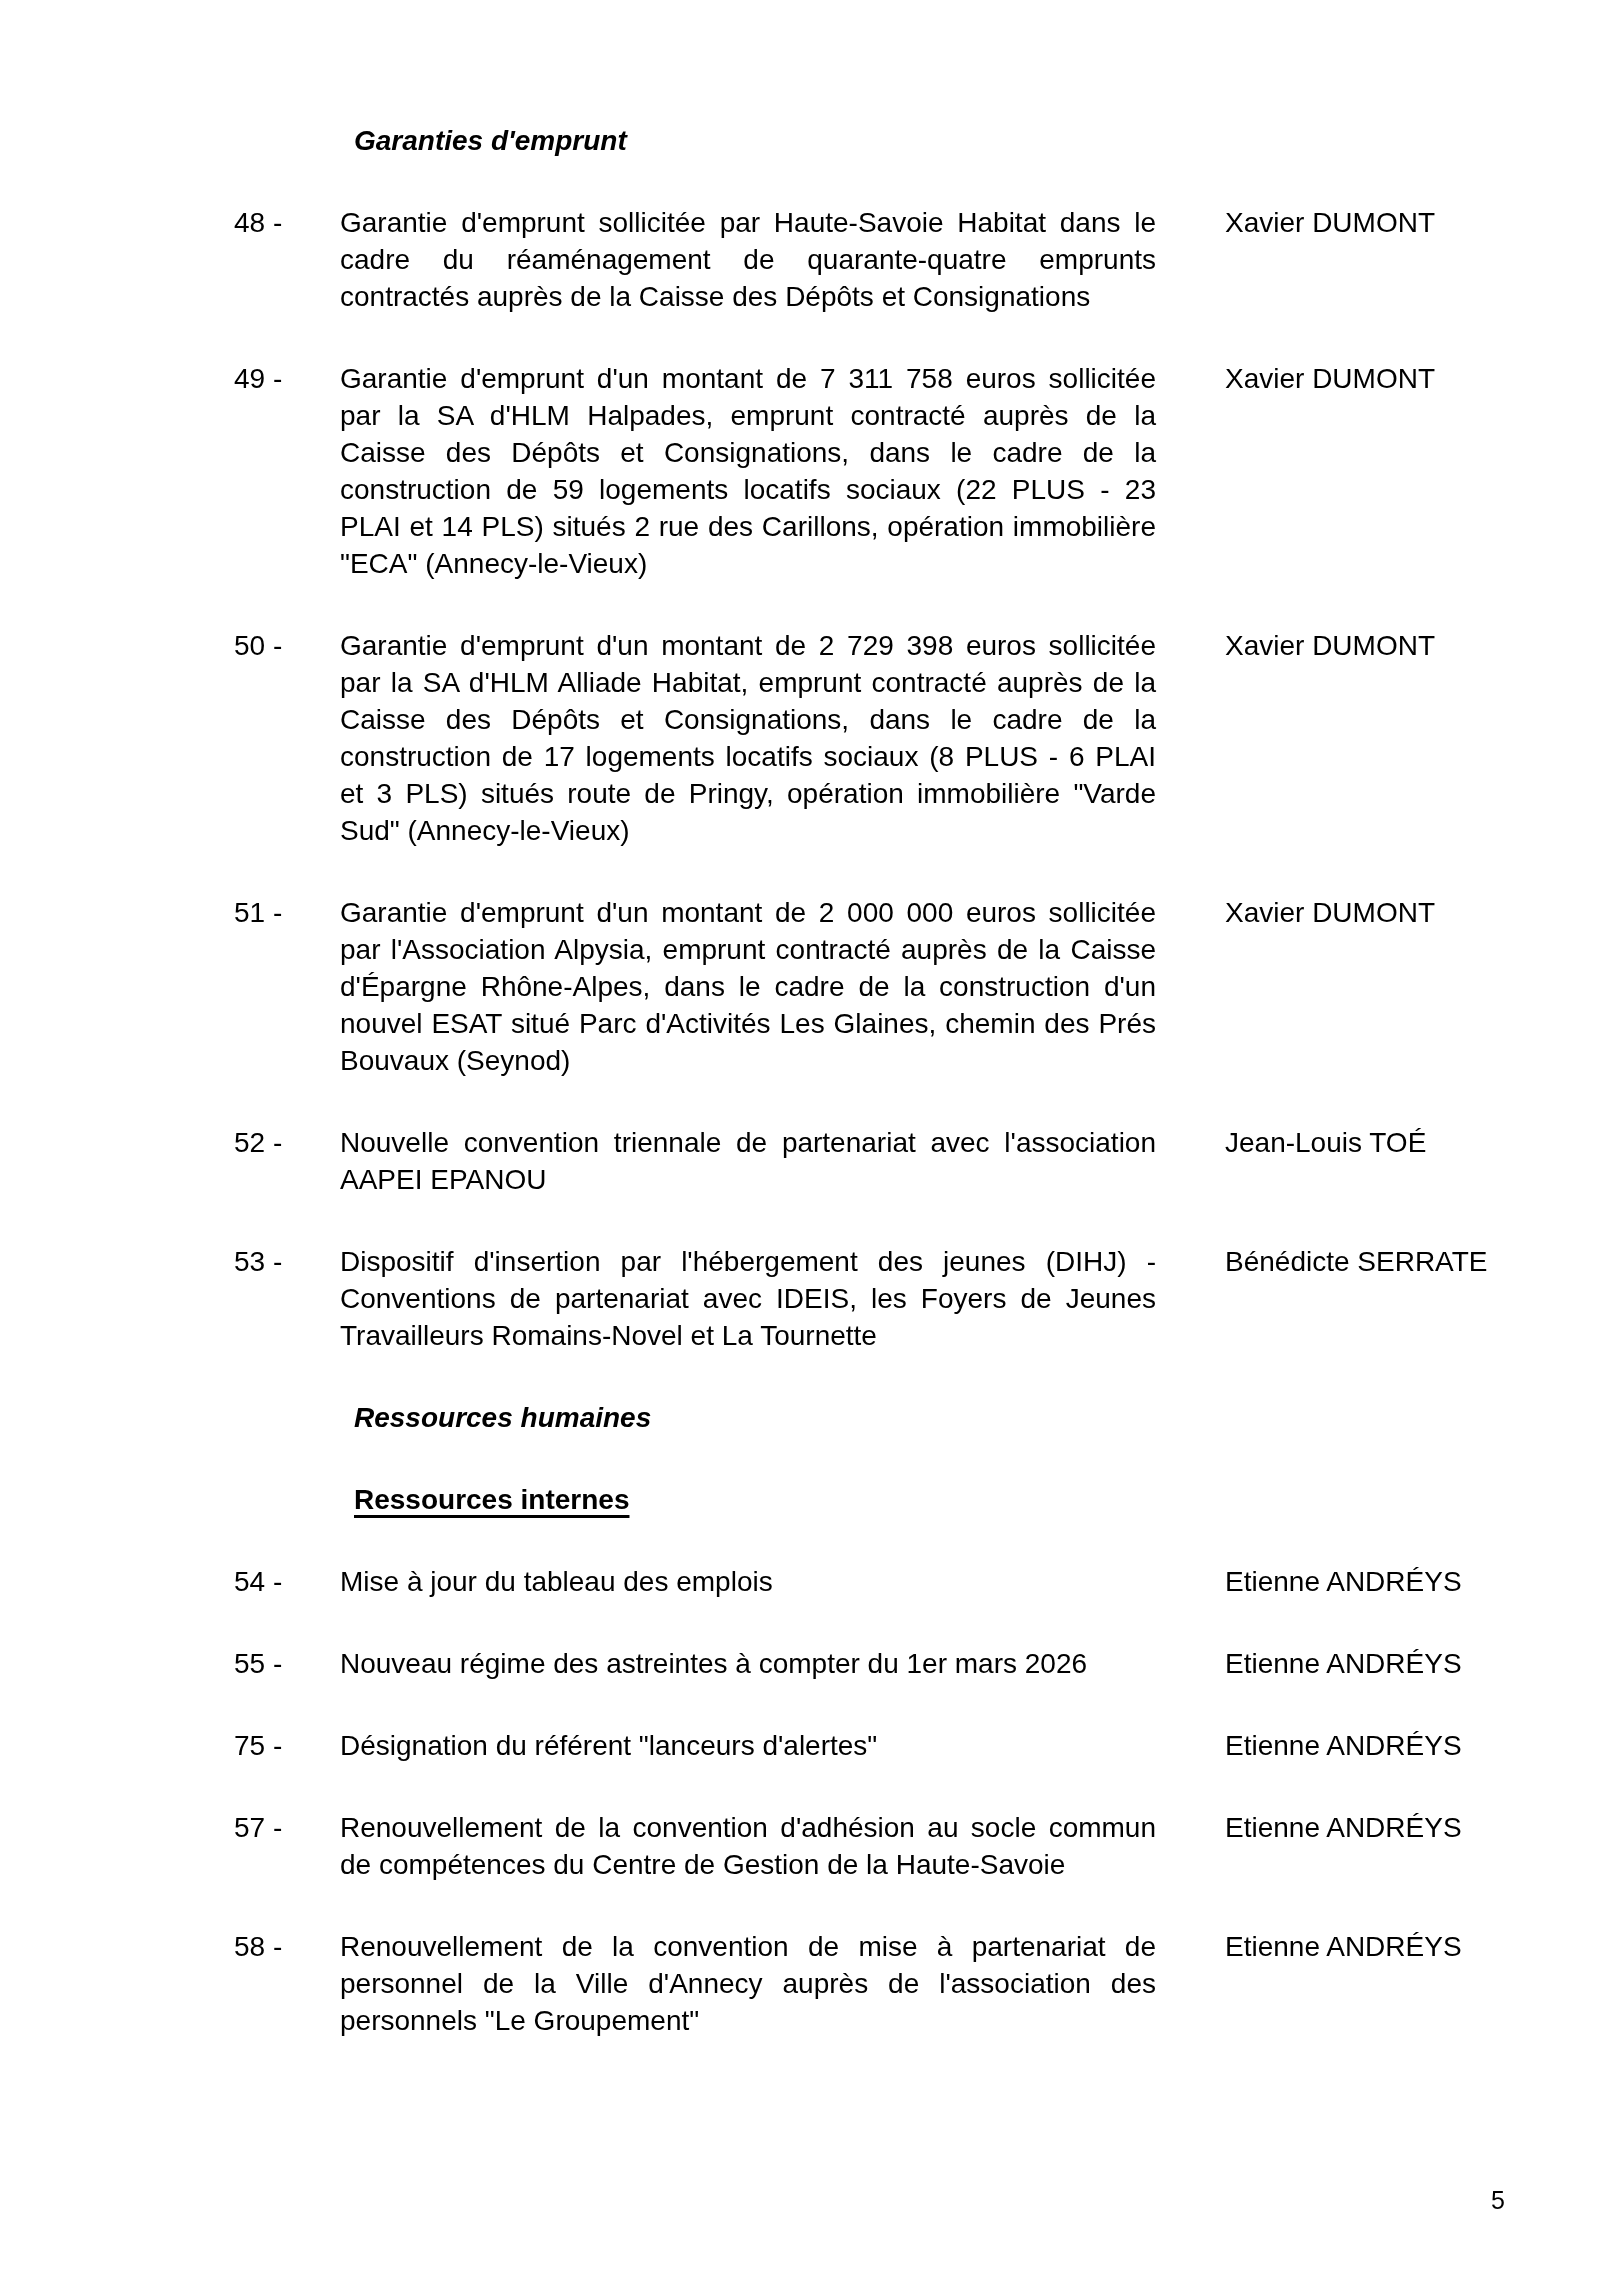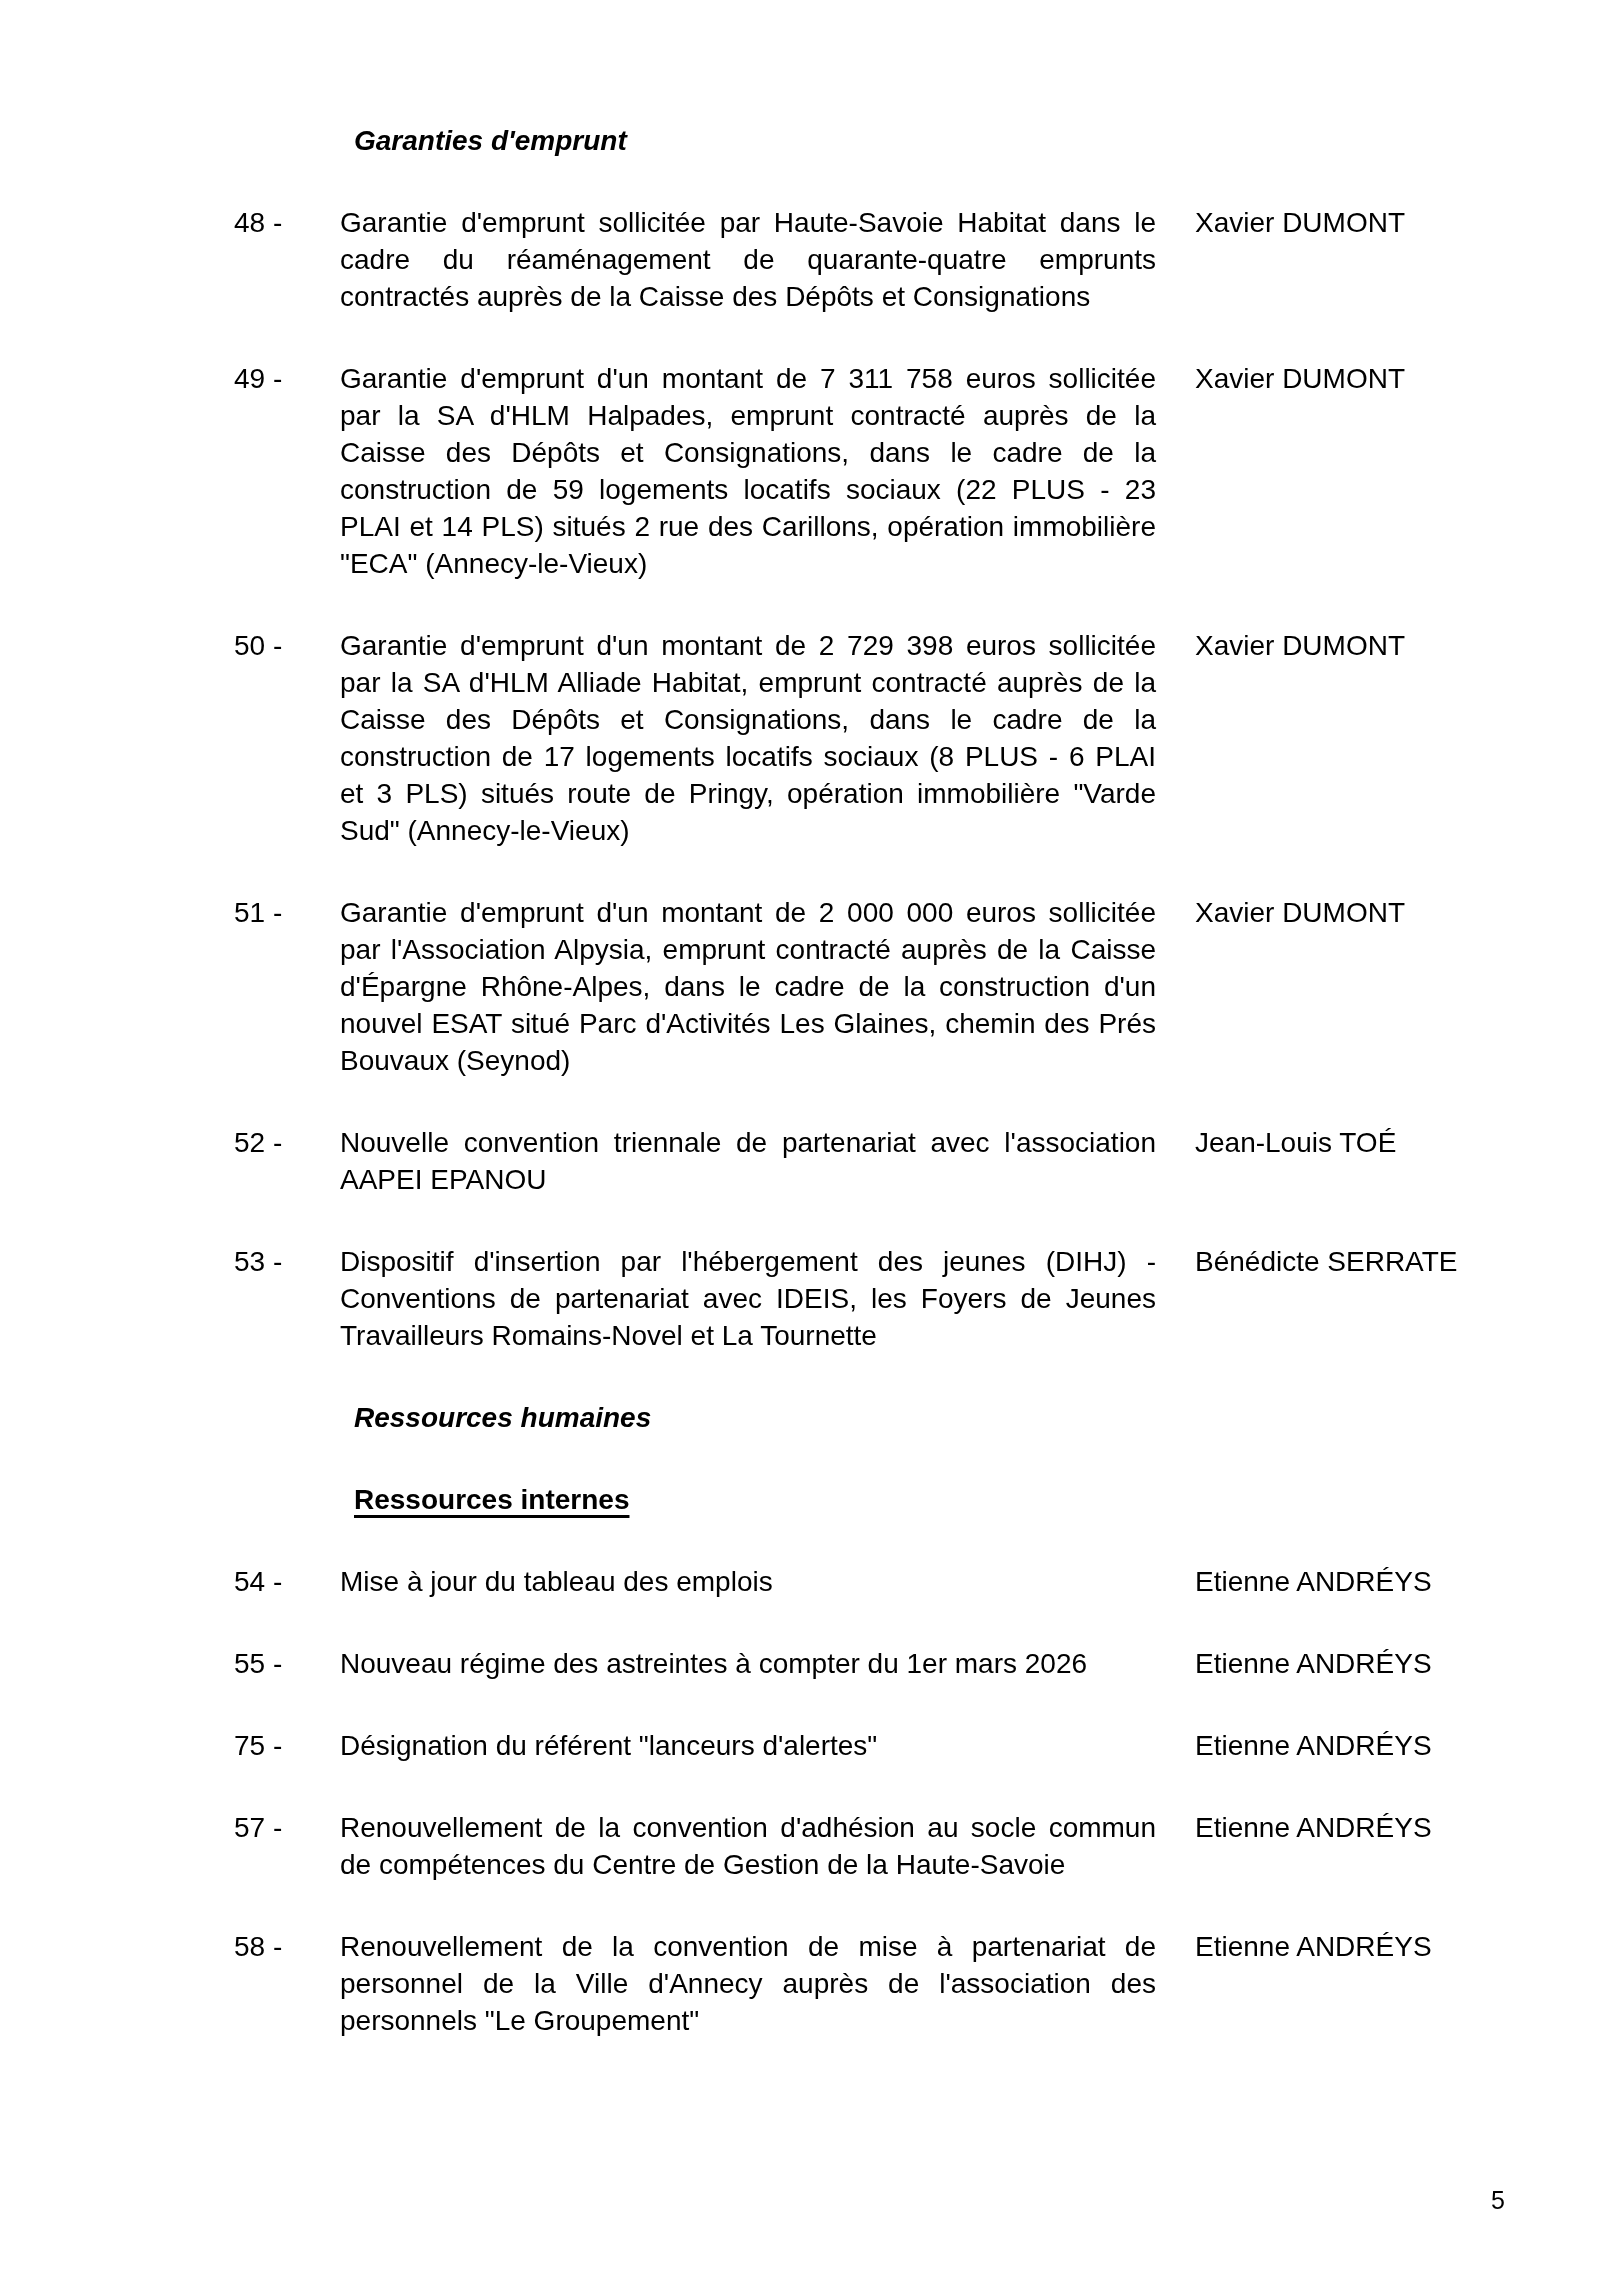--- a/index.html
+++ b/index.html
@@ -46,21 +46,21 @@
   .num {
     flex: 0 0 94px;
     white-space: nowrap;
   }
   .title {
     flex: 0 0 816px;
     text-align: justify;
     margin-left: 12px;
   }
   .author {
-    margin-left: 39px;
+    margin-left: 69px;
     white-space: nowrap;
   }
   .page-number {
     position: absolute;
     left: 1491px;
     top: 2186px;
     font-size: 25px;
     line-height: 29px;
   }
 </style>

